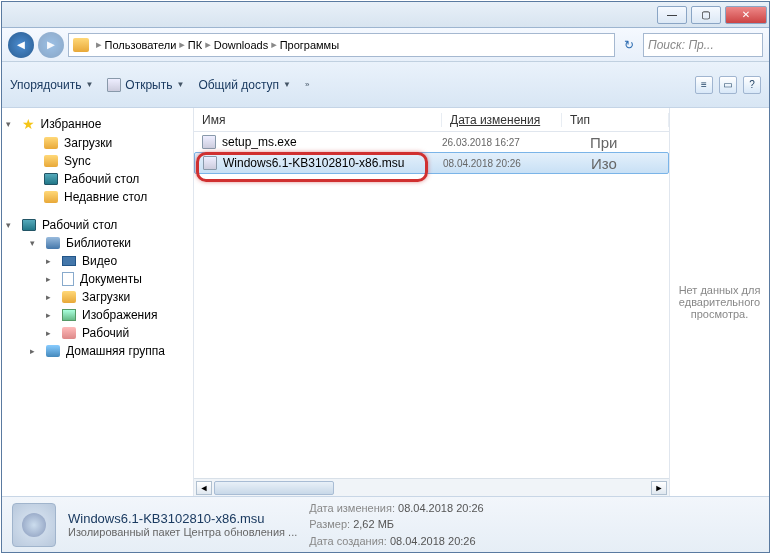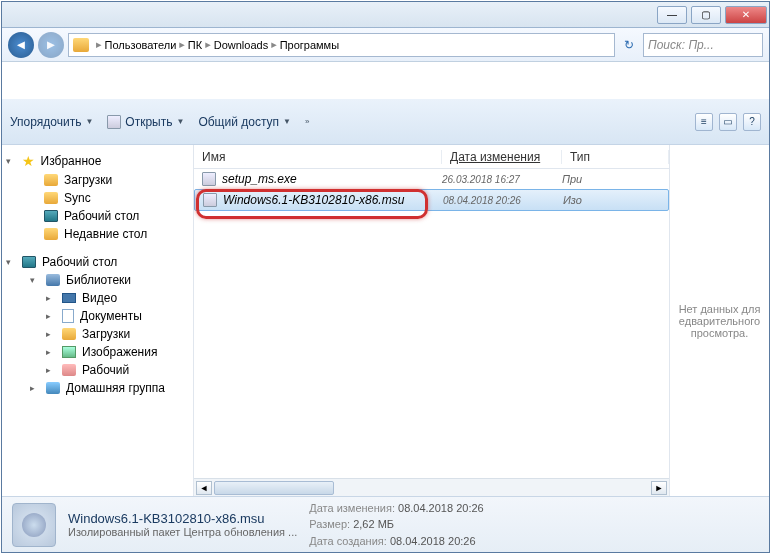--- a/index.html
+++ b/index.html
@@ -11,21 +11,21 @@
 .navbar { height: 34px; background: linear-gradient(#f5f9ff,#e8f0fa); border-bottom: 1px solid #c0d0e0; display: flex; align-items: center; padding: 0 6px; gap: 4px; }
 .navbtn { width: 26px; height: 26px; border-radius: 50%; background: radial-gradient(#4a8cd0,#2a5c90); color: #fff; display: flex; align-items: center; justify-content: center; font-size: 13px; cursor: pointer; }
 .navbtn.disabled { opacity: .5; }
 .breadcrumb { flex: 1; height: 24px; border: 1px solid #a5b8d0; background: #fff; display: flex; align-items: center; padding: 0 4px; font-size: 11px; }
 .breadcrumb .folder-ico { width: 16px; height: 14px; background: linear-gradient(#ffd878,#e8a838); border-radius: 2px; margin-right: 4px; }
 .bc-sep { color: #888; margin: 0 3px; }
 .searchbox { width: 120px; height: 24px; border: 1px solid #a5b8d0; background: #fff; display: flex; align-items: center; padding: 0 4px; color: #888; font-style: italic; }
 .refresh-ico { width: 20px; height: 20px; display: flex; align-items: center; justify-content: center; color: #2a6ab0; cursor: pointer; }
 .menubar { height: 22px; background: linear-gradient(#f8f8f8,#ececec); border-bottom: 1px solid #d0d0d0; display: flex; align-items: center; padding: 0 6px; gap: 18px; font-size: 12px; }
 .menubar span { cursor: pointer; }
-.toolbar { height: 46px; background: linear-gradient(#eaf2fb,#d8e6f4); border-bottom: 1px solid #c4d4e6; display: flex; align-items: center; padding: 0 8px; gap: 14px; font-size: 12px; margin-top: 37px; }
+.toolbar { height: 46px; background: linear-gradient(#eaf2fb,#d8e6f4); border-bottom: 1px solid #c4d4e6; display: flex; align-items: center; padding: 0 8px; gap: 14px; font-size: 12px; }
 .toolbar-item { display: flex; align-items: center; gap: 4px; cursor: pointer; color: #1a3a60; }
 .toolbar .drop { font-size: 8px; color: #456; }
 .toolbar-right { margin-left: auto; display: flex; gap: 6px; }
 .tbico { width: 18px; height: 18px; border: 1px solid #a0b5d0; background: linear-gradient(#fff,#d8e8f8); border-radius: 2px; cursor: pointer; display:flex;align-items:center;justify-content:center;font-size:10px;color:#246; }
 .body { flex: 1; display: flex; overflow: hidden; }
 .sidebar { width: 192px; background: #fff; border-right: 1px solid #e0e6ee; overflow-y: auto; padding: 6px 0; }
 .side-group { margin-bottom: 10px; }
 .side-item { display: flex; align-items: center; gap: 6px; padding: 2px 6px 2px 18px; font-size: 12px; cursor: pointer; white-space: nowrap; }
 .side-item.lvl2 { padding-left: 42px; }
 .side-item.lvl3 { padding-left: 58px; }
@@ -39,25 +39,25 @@
 .ico-dl { width: 14px; height: 12px; background: linear-gradient(#ffd878,#e8a838); border-radius: 2px; position:relative; }
 .ico-img { width: 14px; height: 12px; background: linear-gradient(#afd,#6b8); border: 1px solid #596; }
 .ico-mus { width: 14px; height: 12px; background: linear-gradient(#fbb,#d88); border-radius:2px; }
 .ico-net { width: 14px; height: 12px; background: linear-gradient(#8cf,#48b); border-radius:2px; }
 .main { flex: 1; display: flex; flex-direction: column; background: #fff; }
 .colhead { height: 24px; border-bottom: 1px solid #e0e6ee; display: flex; align-items: center; font-size: 12px; color: #333; }
 .colhead div { padding: 0 8px; border-right: 1px solid #e8edf3; }
 .c-name { flex: 0 0 248px; }
 .c-date { flex: 0 0 120px; text-decoration: underline; }
 .c-type { flex: 1; }
-.filelist { flex: 1; overflow: auto; position: relative; font-style: italic; }
+.filelist { flex: 1; overflow: auto; position: relative; }
 .filerow { display: flex; align-items: center; height: 20px; font-size: 12px; padding: 0 0 0 8px; cursor: pointer; }
 .filerow .fname { flex: 0 0 240px; display: flex; align-items: center; gap: 6px; }
 .filerow .fdate { flex: 0 0 120px; color: #666; font-size: 10px; }
-.filerow .ftype { flex: 1; color: #666; font-size: 11px; }
+.filerow .ftype { flex: 1; color: #666; font-size: 15px; margin-left: 28px; }
 .filerow.selected { background: linear-gradient(#e4f0fb,#c8e0f5); border: 1px solid #7ab4e8; border-radius: 2px; height: 22px; }
 .file-ico { width: 14px; height: 14px; background: linear-gradient(#eef,#ccd); border: 1px solid #89a; border-radius: 1px; }
 .highlight-ring { position: absolute; border: 3px solid #d03030; border-radius: 10px; pointer-events: none; box-shadow: 0 0 4px rgba(200,40,40,.5); }
 .preview-pane { width: 100px; border-left: 1px solid #e0e6ee; display: flex; align-items: center; justify-content: center; color: #888; font-size: 11px; text-align: center; padding: 0; }
 .hscroll { height: 18px; border-top: 1px solid #d8e0e8; background: #f0f4f8; display: flex; align-items: center; padding: 0 2px; }
 .hscroll-btn { width: 16px; height: 14px; border: 1px solid #b0c0d0; background: linear-gradient(#fff,#e0e8f0); display:flex;align-items:center;justify-content:center;font-size:9px;cursor:pointer; }
 .hscroll-thumb { width: 120px; height: 14px; border: 1px solid #a8bcd4; background: linear-gradient(#e8f0f8,#c8d8e8); border-radius: 2px; margin: 0 2px; cursor: pointer; }
 .statusbar { height: 56px; background: linear-gradient(#f2f6fb,#e6eef6); border-top: 1px solid #c8d6e6; display: flex; align-items: center; padding: 4px 10px; gap: 12px; font-size: 11px; }
 .status-ico { width: 44px; height: 44px; background: radial-gradient(#dde8f4,#b8c8dc); border: 1px solid #a0b4cc; border-radius: 4px; display:flex;align-items:center;justify-content:center; }
 .status-ico::after { content:''; width:24px;height:24px;border-radius:50%;background:radial-gradient(#cde,#89b); }

